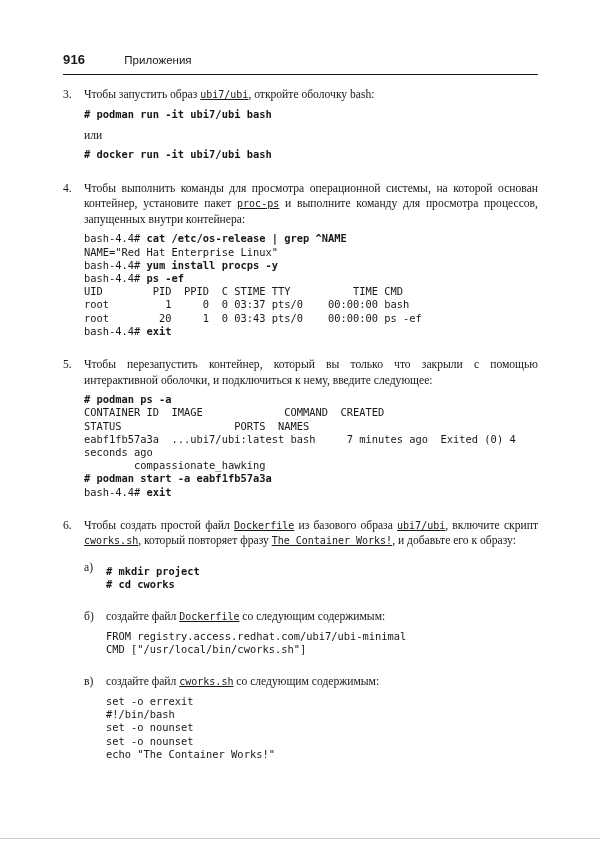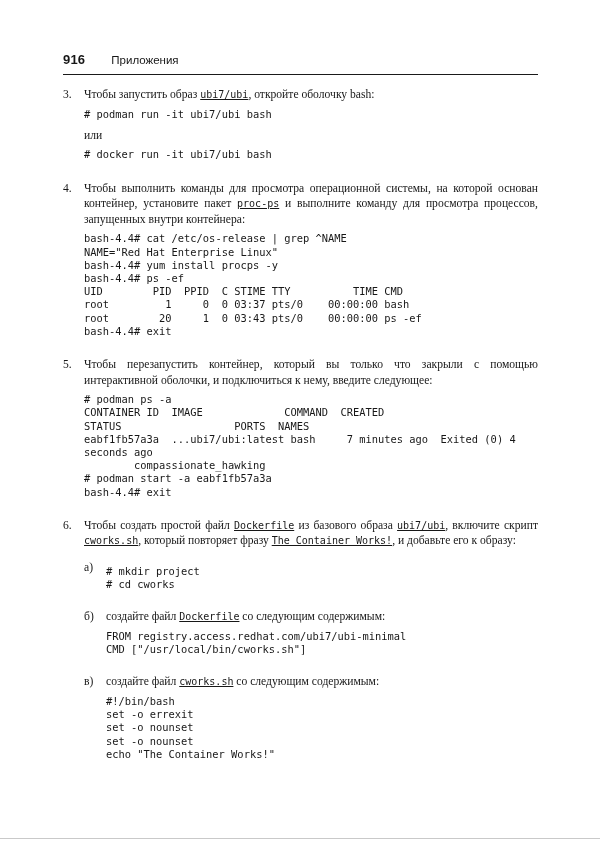--- a/index.html
+++ b/index.html
@@ -15,20 +15,21 @@
     background: #ffffff;
     padding: 52px 62px 0 63px;
     position: relative;
     color: #171717;
   }
   .running-header {
     display: flex; align-items: baseline;
     font-family: "Liberation Sans", sans-serif;
     padding-bottom: 7px;
     border-bottom: 1.5px solid #1a1a1a;
+    gap: 13px;
   }
   .page-num { font-weight: bold; font-size: 13px; letter-spacing: 0.2px; }
   .running-head { font-size: 11.5px; margin-left: 26px; }
   .content { margin-top: 8px; }
   .item { display: flex; margin-top: 12px; }
   .item-number {
     flex: 0 0 21px;
     font-family: "Liberation Serif", "DejaVu Serif", serif;
     font-size: 11.6px; line-height: 15.6px;
   }
@@ -42,21 +43,21 @@
     font-family: "DejaVu Sans Mono", "Liberation Mono", monospace;
     font-size: 10px;
     text-decoration: underline;
   }
   .code-block {
     font-family: "DejaVu Sans Mono", "Liberation Mono", monospace;
     font-size: 10.4px; line-height: 13.2px;
     margin: 5px 0 7px 0;
     white-space: pre;
   }
-  .cmd { font-weight: normal; margin-top: 41px; }
+  .cmd { font-weight: bold; margin-top: 41px; }
   .subitem { display: flex; margin-top: 11px; }
   .subitem-label {
     flex: 0 0 22px;
     font-family: "Liberation Serif", "DejaVu Serif", serif;
     font-size: 11.6px; line-height: 15.6px;
   }
   .subitem-body { flex: 1; min-width: 0; }
   .page-edge-line {
     position: absolute; left: 0; right: 0; bottom: 9px;
     height: 1px; background: #c9c9c9;
@@ -108,20 +109,20 @@
             <span class="subitem-label">б)</span>
             <div class="subitem-body">
               <p class="para"><span class="text-run">создайте файл </span><span class="inline-code">Dockerfile</span><span class="text-run"> со следующим содержимым:</span></p>
               <pre class="code-block"><div class="code-line"><span class="out">FROM registry.access.redhat.com/ubi7/ubi-minimal</span></div><div class="code-line"><span class="out">CMD ["/usr/local/bin/cworks.sh"]</span></div></pre>
             </div>
           </div>
           <div class="subitem">
             <span class="subitem-label">в)</span>
             <div class="subitem-body">
               <p class="para"><span class="text-run">создайте файл </span><span class="inline-code">cworks.sh</span><span class="text-run"> со следующим содержимым:</span></p>
-              <pre class="code-block"><div class="code-line"><span class="out">#!/bin/bash</span></div><div class="code-line"><span class="out">set -o errexit</span></div><div class="code-line"><span class="out">set -o nounset</span></div><div class="code-line"><span class="out">set -o nounset</span></div><div class="code-line"><span class="out">echo "The Container Works!"</span></div></pre>
+              <pre class="code-block"><div class="code-line"><span class="out">set -o errexit</span></div><div class="code-line"><span class="out">#!/bin/bash</span></div><div class="code-line"><span class="out">set -o nounset</span></div><div class="code-line"><span class="out">set -o nounset</span></div><div class="code-line"><span class="out">echo "The Container Works!"</span></div></pre>
             </div>
           </div>
         </div>
       </div>
     </div>
   <div class="page-edge-line"></div>
 </div>
 
 </body></html>

